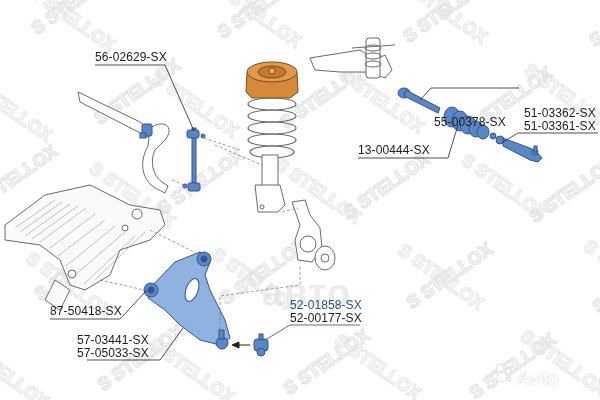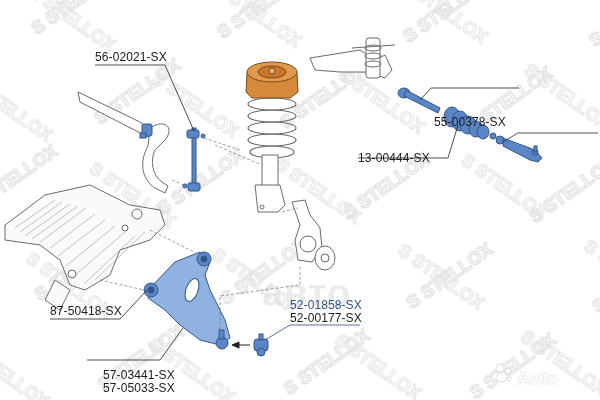--- a/index.html
+++ b/index.html
@@ -184,36 +184,40 @@
       <polyline points="519,88 431,88 420,100"></polyline>
       <polyline points="598,133 518,133 503,142"></polyline>
       <polyline points="358,158 448,158 458,125"></polyline>
       <polyline points="50,319 120,319 147,290"></polyline>
       <polyline points="87,360 160,360 183,328"></polyline>
       <polyline points="360,325 290,325 265,340" stroke="#2c4f86"></polyline>
     </g>
   </svg>
 
   <div class="callout" style="left:95px; top:51px;">
-    <span>56-02021-SX</span>
+    <span>56-02629-SX</span>
   </div>
   <div class="callout" style="left:434px; top:74px;margin-top:42px;">
     <span>55-00378-SX</span>
   </div>
-  <div class="callout" style="left:358px; top:144px;margin-top:8px;">
+  <div class="callout" style="left:524px; top:107px;">
+    <span>51-03362-SX</span>
+    <span>51-03361-SX</span>
+  </div>
+  <div class="callout" style="left:358px; top:144px;">
     <span>13-00444-SX</span>
   </div>
   <div class="callout" style="left:50px; top:305px;">
     <span>87-50418-SX</span>
   </div>
   <div class="callout blue" style="left:290px; top:299px;">
     <span>52-01858-SX</span>
     <span style="color:#1a1a1a">52-00177-SX</span>
   </div>
-  <div class="callout" style="left:103px; top:334px;margin-top:35px;">
+  <div class="callout" style="left:77px; top:334px;">
     <span>57-03441-SX</span>
     <span>57-05033-SX</span>
   </div>
 
   <svg class="avito-dots" viewBox="0 0 20 22">
     <circle cx="6" cy="6" r="4" fill="#fff" stroke="#c8c8c8" stroke-width="0.6"></circle>
     <circle cx="14" cy="9" r="3" fill="#fff" stroke="#c8c8c8" stroke-width="0.6"></circle>
     <circle cx="8" cy="15" r="5" fill="#fff" stroke="#c8c8c8" stroke-width="0.6"></circle>
     <circle cx="15" cy="17" r="2" fill="#fff" stroke="#c8c8c8" stroke-width="0.6"></circle>
   </svg>

